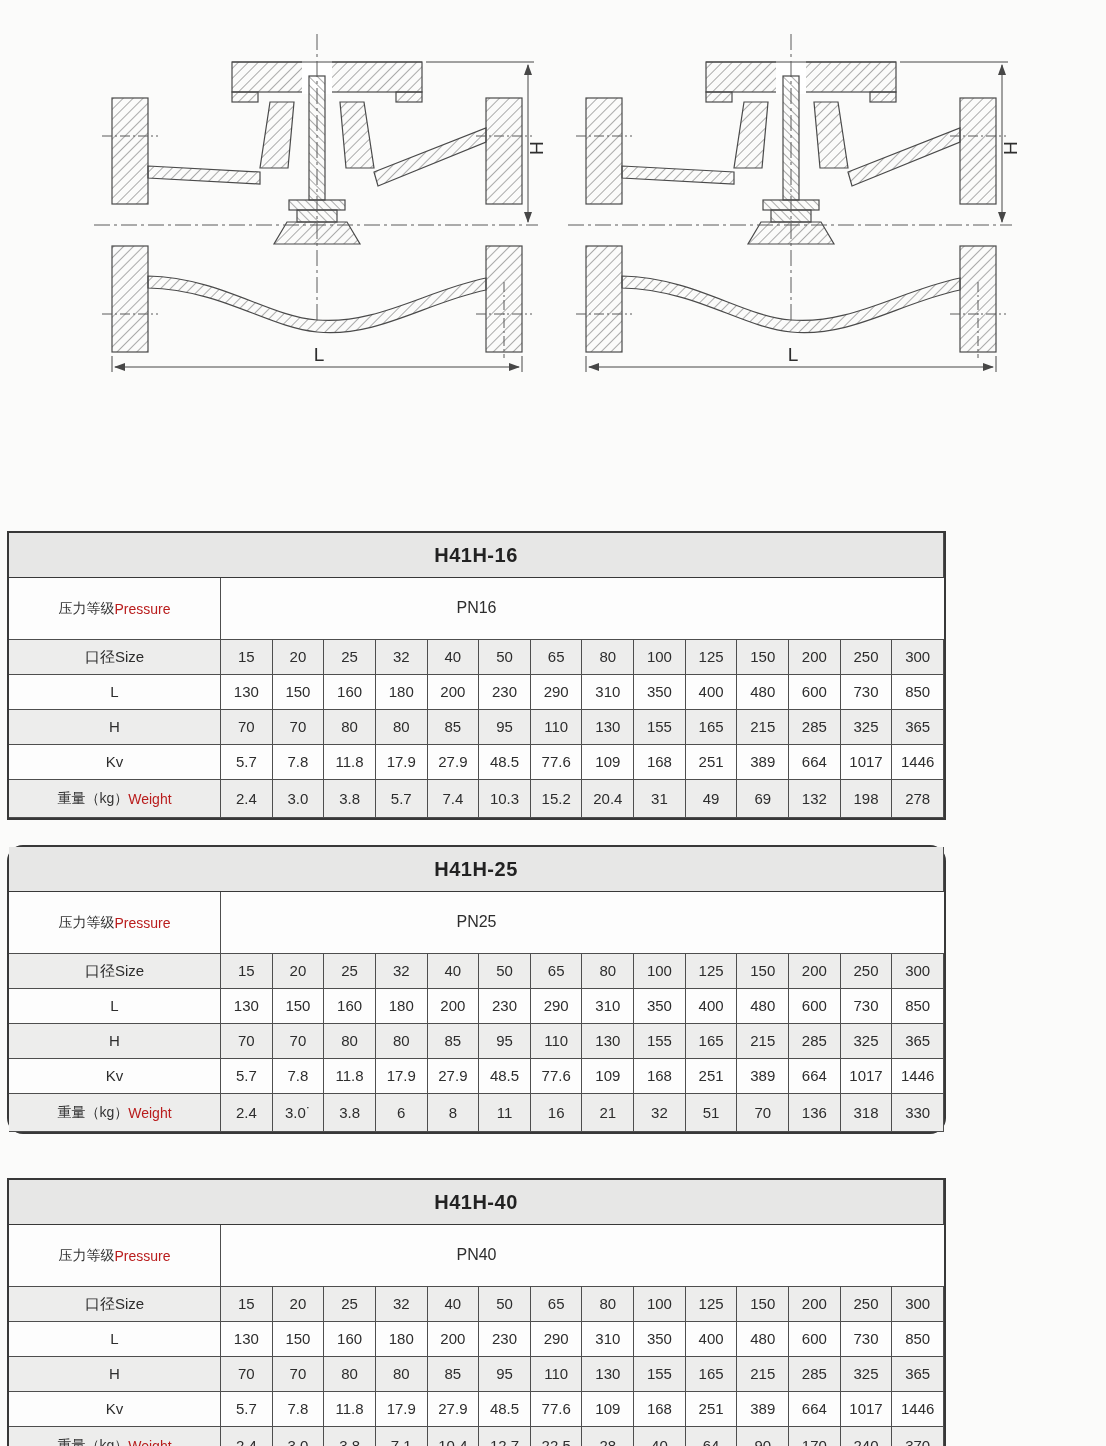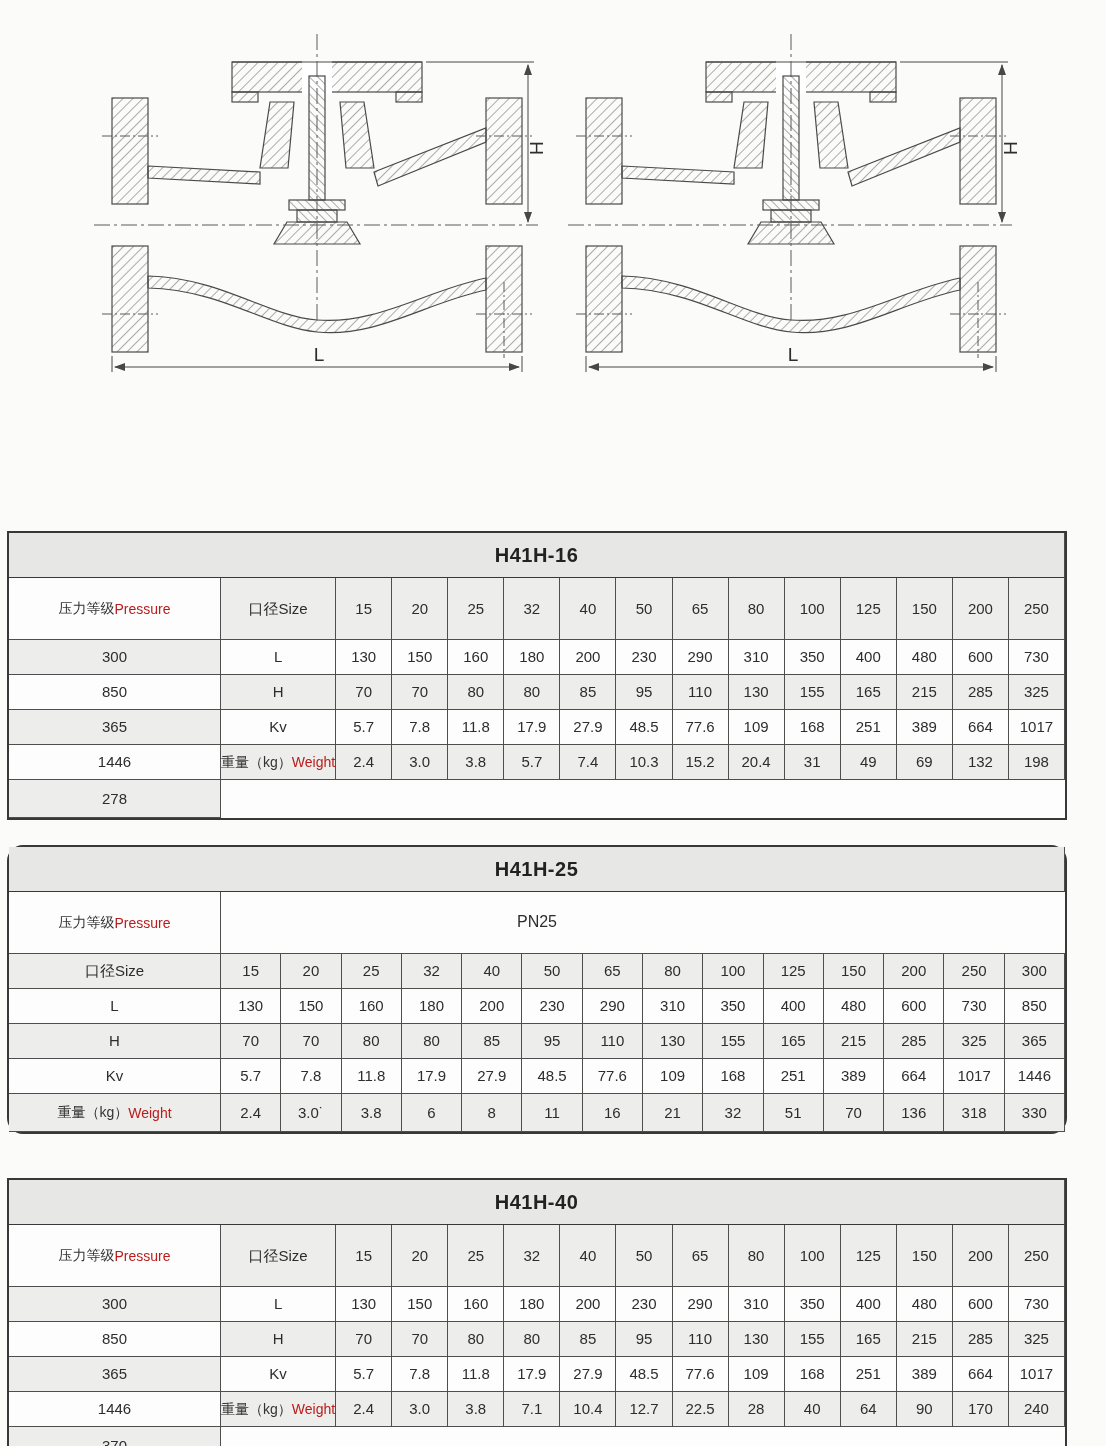--- a/index.html
+++ b/index.html
@@ -13,21 +13,21 @@
   }
   .page{position:absolute;inset:0;}
 
   
   .drawing{position:absolute;top:20px;width:470px;height:360px;}
   .drawing.d1{left:82px;}
   .drawing.d2{left:556px;}
 
   
   .spec-table{
-    position:absolute;left:7px;width:1060px;
+    position:absolute;left:7px;width:939px;
     display:grid;
     grid-template-columns:212px repeat(14,1fr);
     grid-template-rows:45px 62px 35px 35px 35px 35px 38px;
     border:2px solid #383838;
     background:#fdfdfd;
     box-sizing:border-box;
   }
   .spec-table.t1{top:531px;}
   .spec-table.t2{top:845px;border-radius:16px;}
   .spec-table.t3{top:1178px;}
@@ -141,20 +141,21 @@
     <use href="#valve" x="0" y="0" width="470" height="360"></use>
   </svg>
 
   <div class="spec-table t1">
     <div class="cell title-cell">H41H-16</div>
 
     <div class="cell pressure-label">
       <span class="zh">压力等级</span>
       <span class="en">Pressure</span>
     </div>
+    <div class="cell pressure-value last-col">PN16</div>
 
     <div class="cell row-label gray">口径Size</div>
     <div class="contents">
       
     <div class="cell gray">15</div><div class="cell gray">20</div><div class="cell gray">25</div><div class="cell gray">32</div><div class="cell gray">40</div><div class="cell gray">50</div><div class="cell gray">65</div><div class="cell gray">80</div><div class="cell gray">100</div><div class="cell gray">125</div><div class="cell gray">150</div><div class="cell gray">200</div><div class="cell gray">250</div><div class="cell gray">300</div></div>
 
     <div class="cell row-label">L</div>
     <div class="contents">
       
     <div class="cell">130</div><div class="cell">150</div><div class="cell">160</div><div class="cell">180</div><div class="cell">200</div><div class="cell">230</div><div class="cell">290</div><div class="cell">310</div><div class="cell">350</div><div class="cell">400</div><div class="cell">480</div><div class="cell">600</div><div class="cell">730</div><div class="cell">850</div></div>
@@ -216,20 +217,21 @@
     <div class="cell gray">2.4</div><div class="cell gray">3.0˙</div><div class="cell gray">3.8</div><div class="cell gray">6</div><div class="cell gray">8</div><div class="cell gray">11</div><div class="cell gray">16</div><div class="cell gray">21</div><div class="cell gray">32</div><div class="cell gray">51</div><div class="cell gray">70</div><div class="cell gray">136</div><div class="cell gray">318</div><div class="cell gray">330</div></div>
   </div>
 
   <div class="spec-table t3">
     <div class="cell title-cell">H41H-40</div>
 
     <div class="cell pressure-label">
       <span class="zh">压力等级</span>
       <span class="en">Pressure</span>
     </div>
+    <div class="cell pressure-value last-col">PN40</div>
 
     <div class="cell row-label gray">口径Size</div>
     <div class="contents">
       
     <div class="cell gray">15</div><div class="cell gray">20</div><div class="cell gray">25</div><div class="cell gray">32</div><div class="cell gray">40</div><div class="cell gray">50</div><div class="cell gray">65</div><div class="cell gray">80</div><div class="cell gray">100</div><div class="cell gray">125</div><div class="cell gray">150</div><div class="cell gray">200</div><div class="cell gray">250</div><div class="cell gray">300</div></div>
 
     <div class="cell row-label">L</div>
     <div class="contents">
       
     <div class="cell">130</div><div class="cell">150</div><div class="cell">160</div><div class="cell">180</div><div class="cell">200</div><div class="cell">230</div><div class="cell">290</div><div class="cell">310</div><div class="cell">350</div><div class="cell">400</div><div class="cell">480</div><div class="cell">600</div><div class="cell">730</div><div class="cell">850</div></div>

